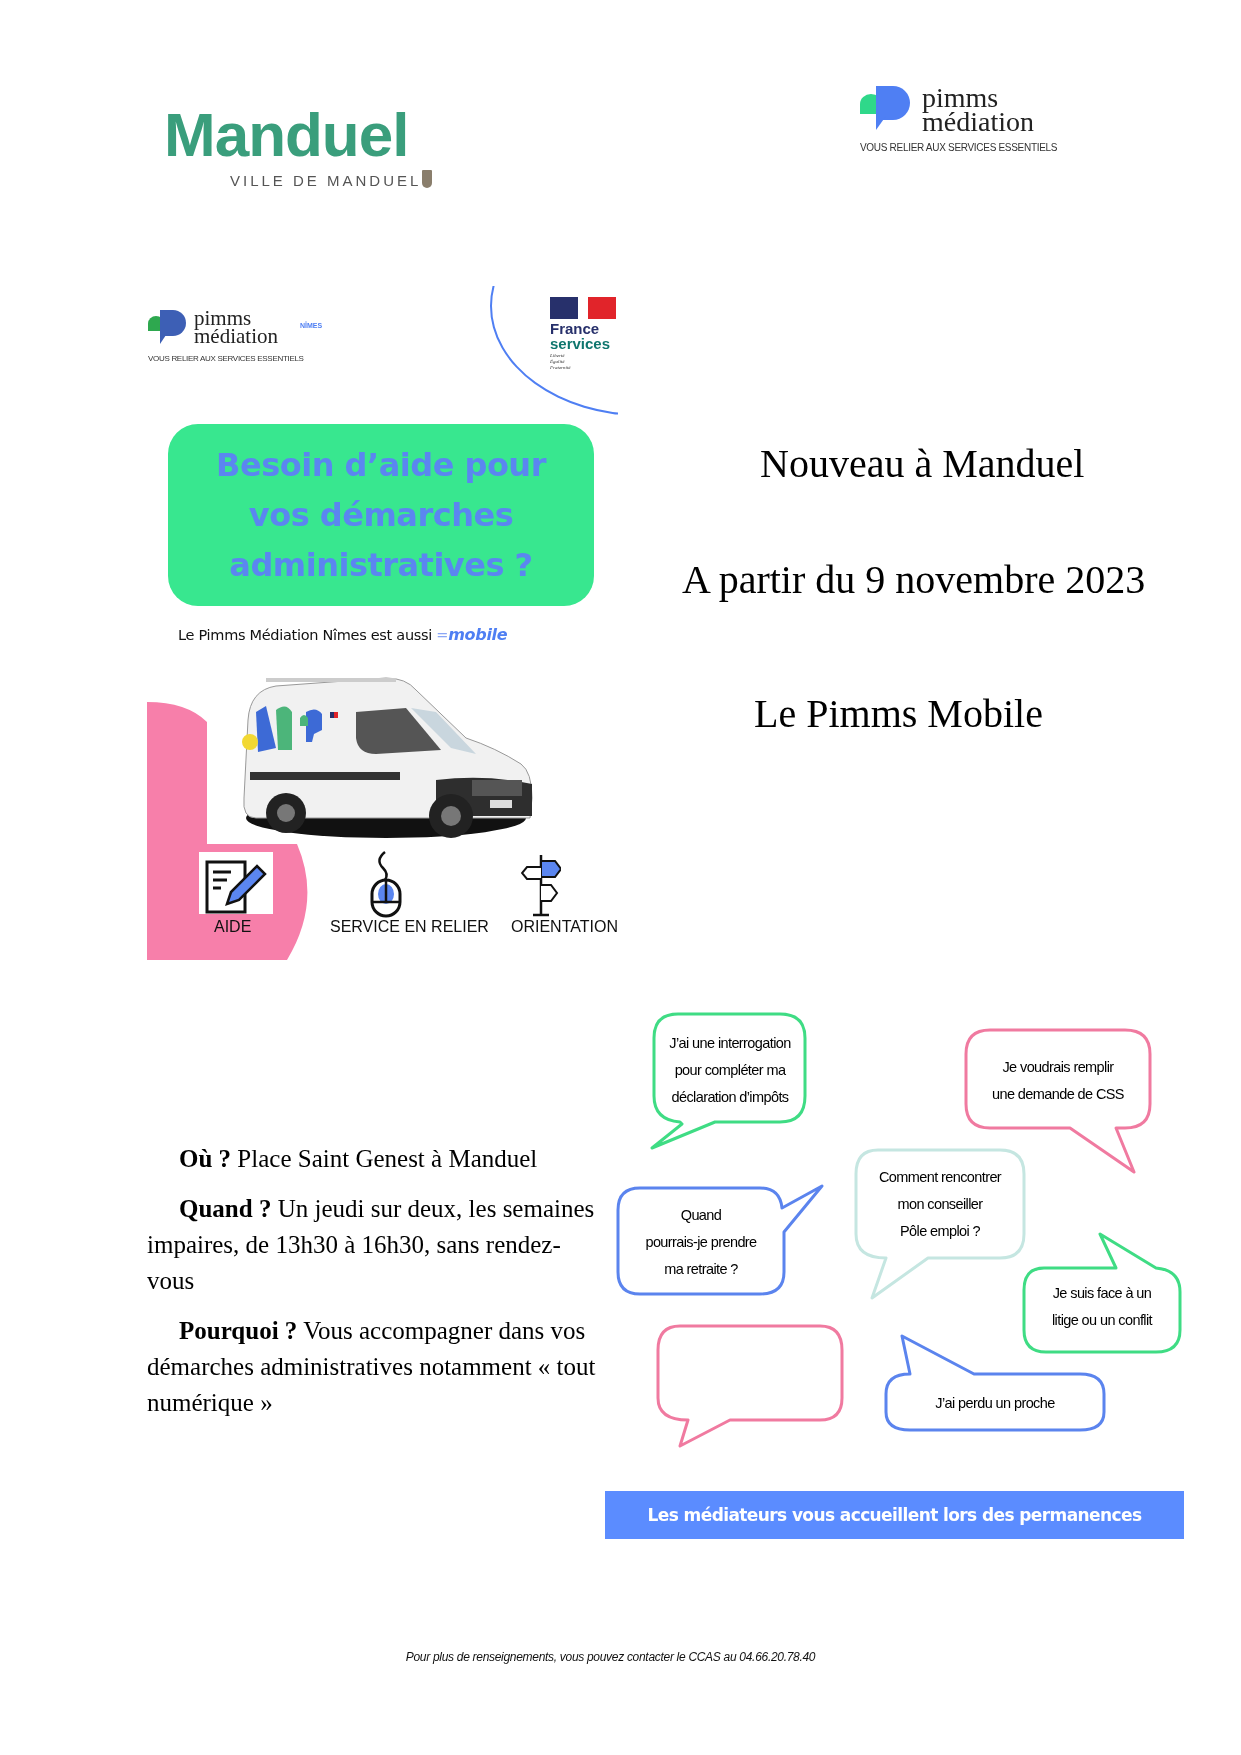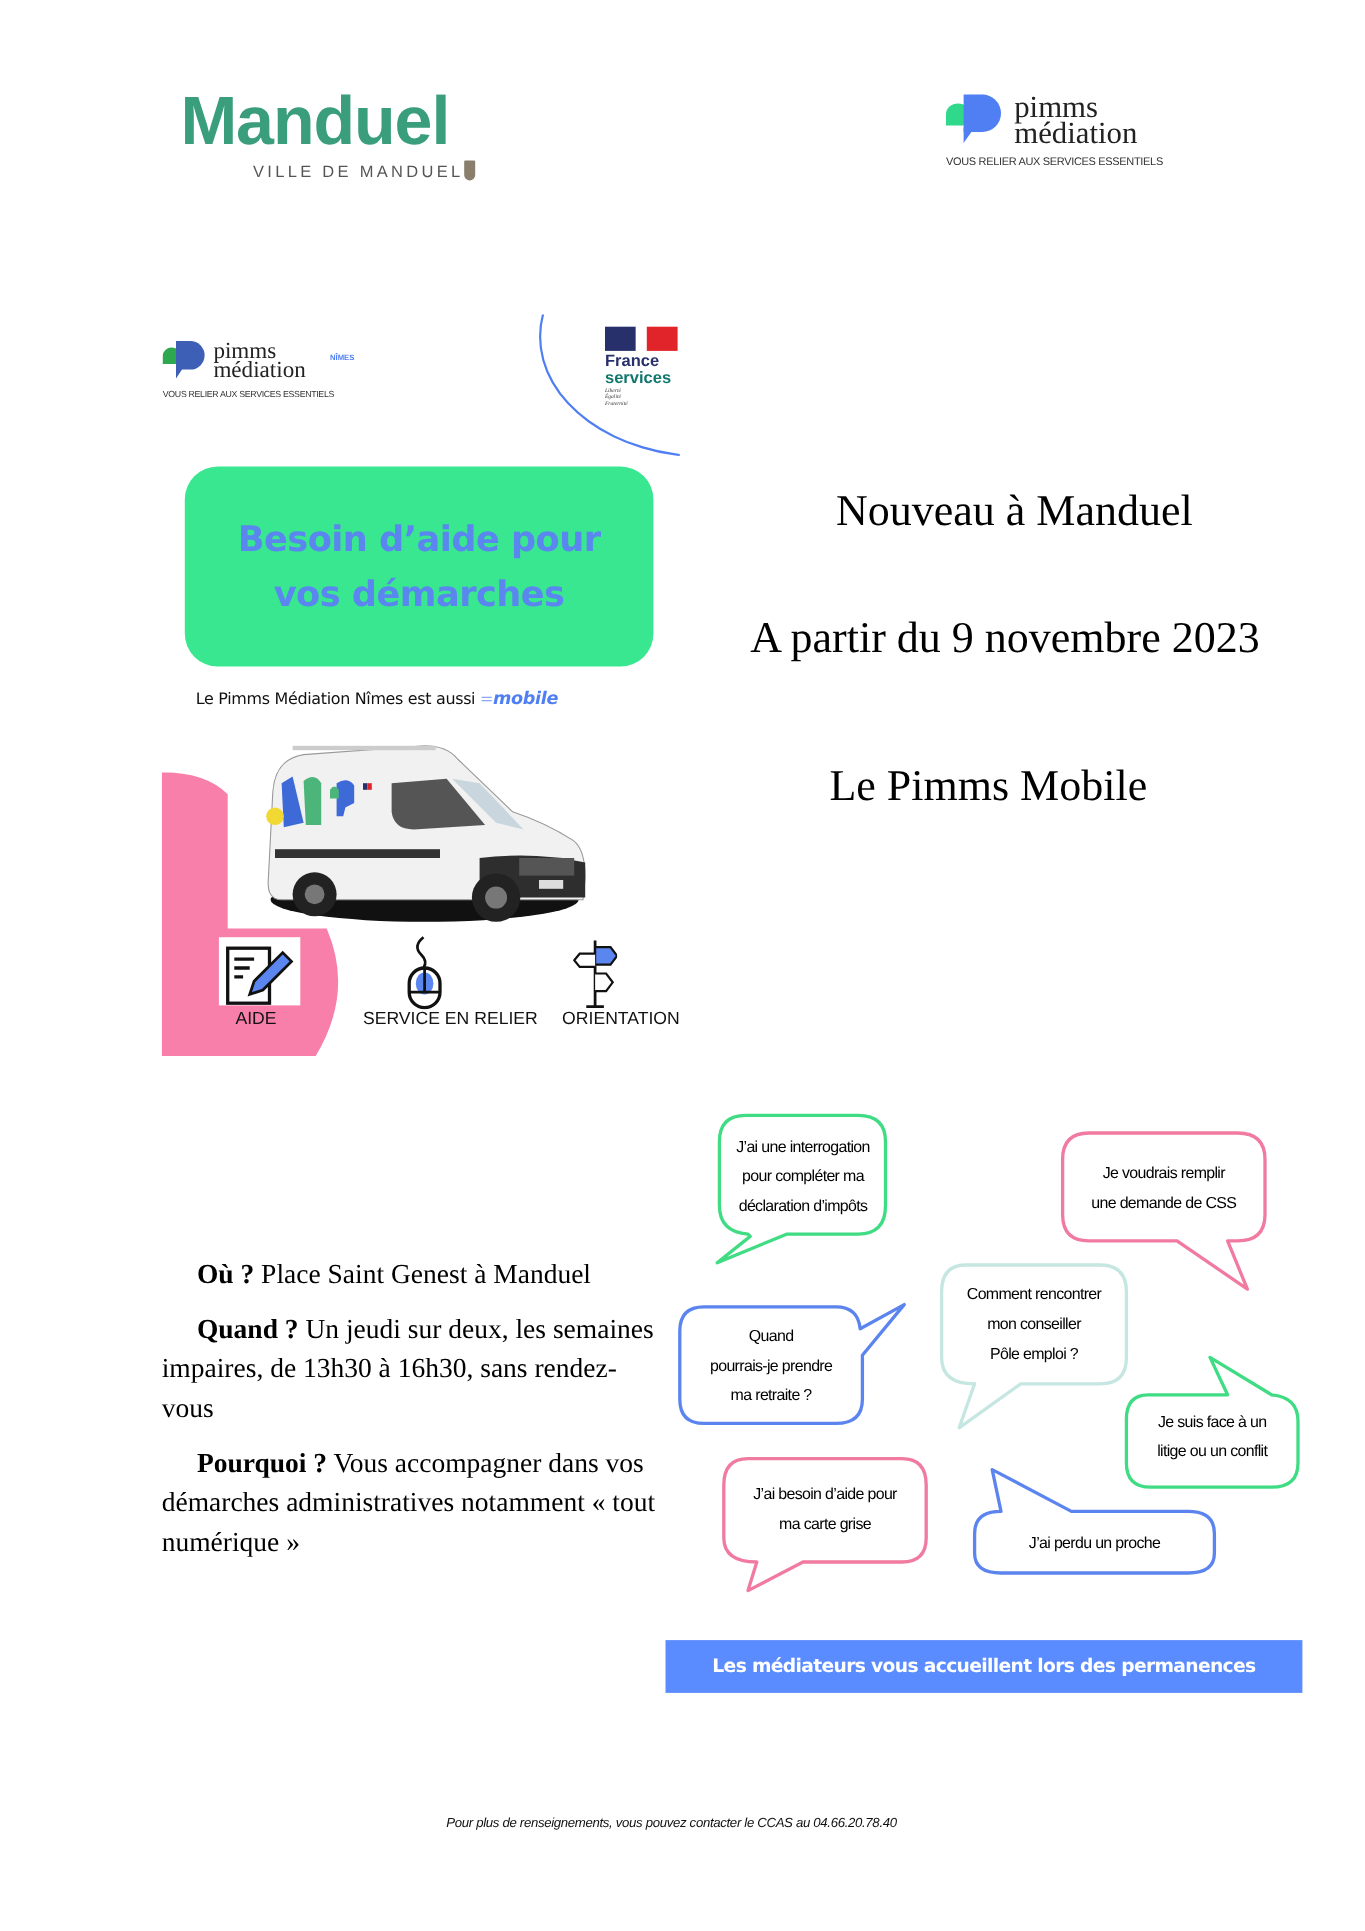--- a/index.html
+++ b/index.html
@@ -1,20 +1,20 @@
 <!DOCTYPE html>
 <html><head>
 <meta charset="utf-8">
 <style>
   html, body { margin:0; padding:0; background:#fff; }
   body { width:1241px; height:1755px; position:relative; overflow:hidden; font-family:"Liberation Serif", serif; color:#000; }
   .abs { position:absolute; }
 
   
-  .manduel-logo { left:160px; top:74px; width:280px; height:100px; }
+  .manduel-logo { left:160px; top:98px; width:280px; height:100px; }
   .manduel-word { position:absolute; left:4px; top:2px; font-family:"Liberation Sans", sans-serif; font-weight:bold; font-size:62px; color:#3a9e7c; letter-spacing:-1px; line-height:70px; }
   .manduel-sub { position:absolute; left:70px; top:74px; font-family:"Liberation Sans", sans-serif; font-size:15px; letter-spacing:3px; color:#555; }
   .crest { position:absolute; left:262px; top:72px; width:10px; height:18px; background:#8a7e6c; border-radius:1px 1px 5px 5px; }
 
   
   .pimms { display:block; }
   .pimms .mark { position:absolute; }
   .pimms .mark .green { position:absolute; background:#2fd88a; border-radius:50% 50% 0 0; }
   .pimms .mark .blue { position:absolute; background:#4f7ff3; border-radius:0 50% 50% 0; }
   .pimms .mark .tail { position:absolute; width:0; height:0; border-left-style:solid; border-left-color:#4f7ff3; border-bottom:solid transparent; }
@@ -139,20 +139,21 @@
     <div>Liberté</div>
     <div>Égalité</div>
     <div>Fraternité</div>
   </div>
 </div>
 
 <div class="abs green-box">
   <div class="green-box-text">
     <div>Besoin d’aide pour</div>
     <div>vos démarches</div>
+    <div>administratives ?</div>
   </div>
 </div>
 
 <div class="abs mobile-line">
   <span>Le Pimms Médiation Nîmes est aussi</span>
   <span class="mobile-dash">=</span><span class="mobile-word">mobile</span>
 </div>
 
 <svg class="abs pink-shape" viewBox="0 0 175 258">
   <path d="M0 0 Q40 0 60 20 L60 142 L150 142 Q175 200 140 258 L0 258 Z" fill="#f77faa"></path>
@@ -252,24 +253,20 @@
   </div>
   <div class="bubble-text" style="left:24px;top:202px;width:154px;">
     <div>Quand</div>
       <div>pourrais-je prendre</div>
       <div>ma retraite ?</div>
   </div>
   <div class="bubble-text" style="left:428px;top:280px;width:148px;">
     <div>Je suis face à un</div>
       <div>litige ou un conflit</div>
   </div>
-  <div class="bubble-text" style="left:62px;top:346px;width:176px;">
-    <div>J’ai besoin d’aide pour</div>
-      <div>ma carte grise</div>
-  </div>
   <div class="bubble-text" style="left:290px;top:390px;width:210px;">
     <div>J’ai perdu un proche</div>
   </div>
 </div>
 
 <div class="abs bar">
   <div class="bar-text">Les médiateurs vous accueillent lors des permanences</div>
 </div>
 
 <div class="abs footer">

